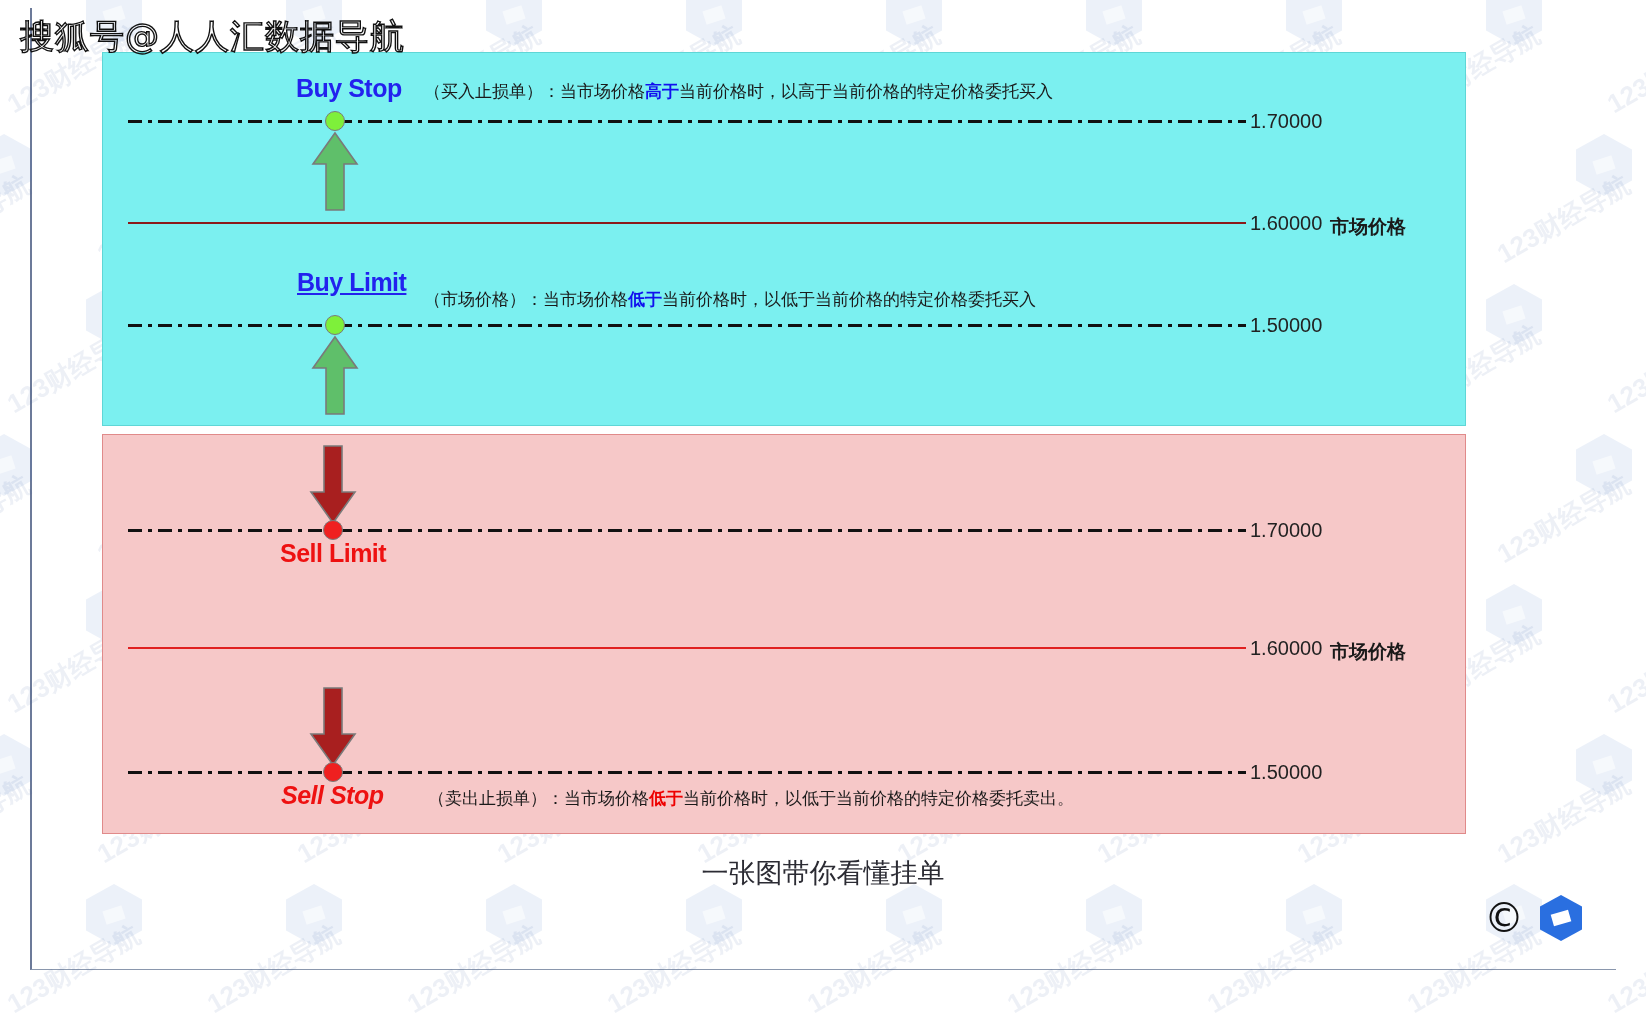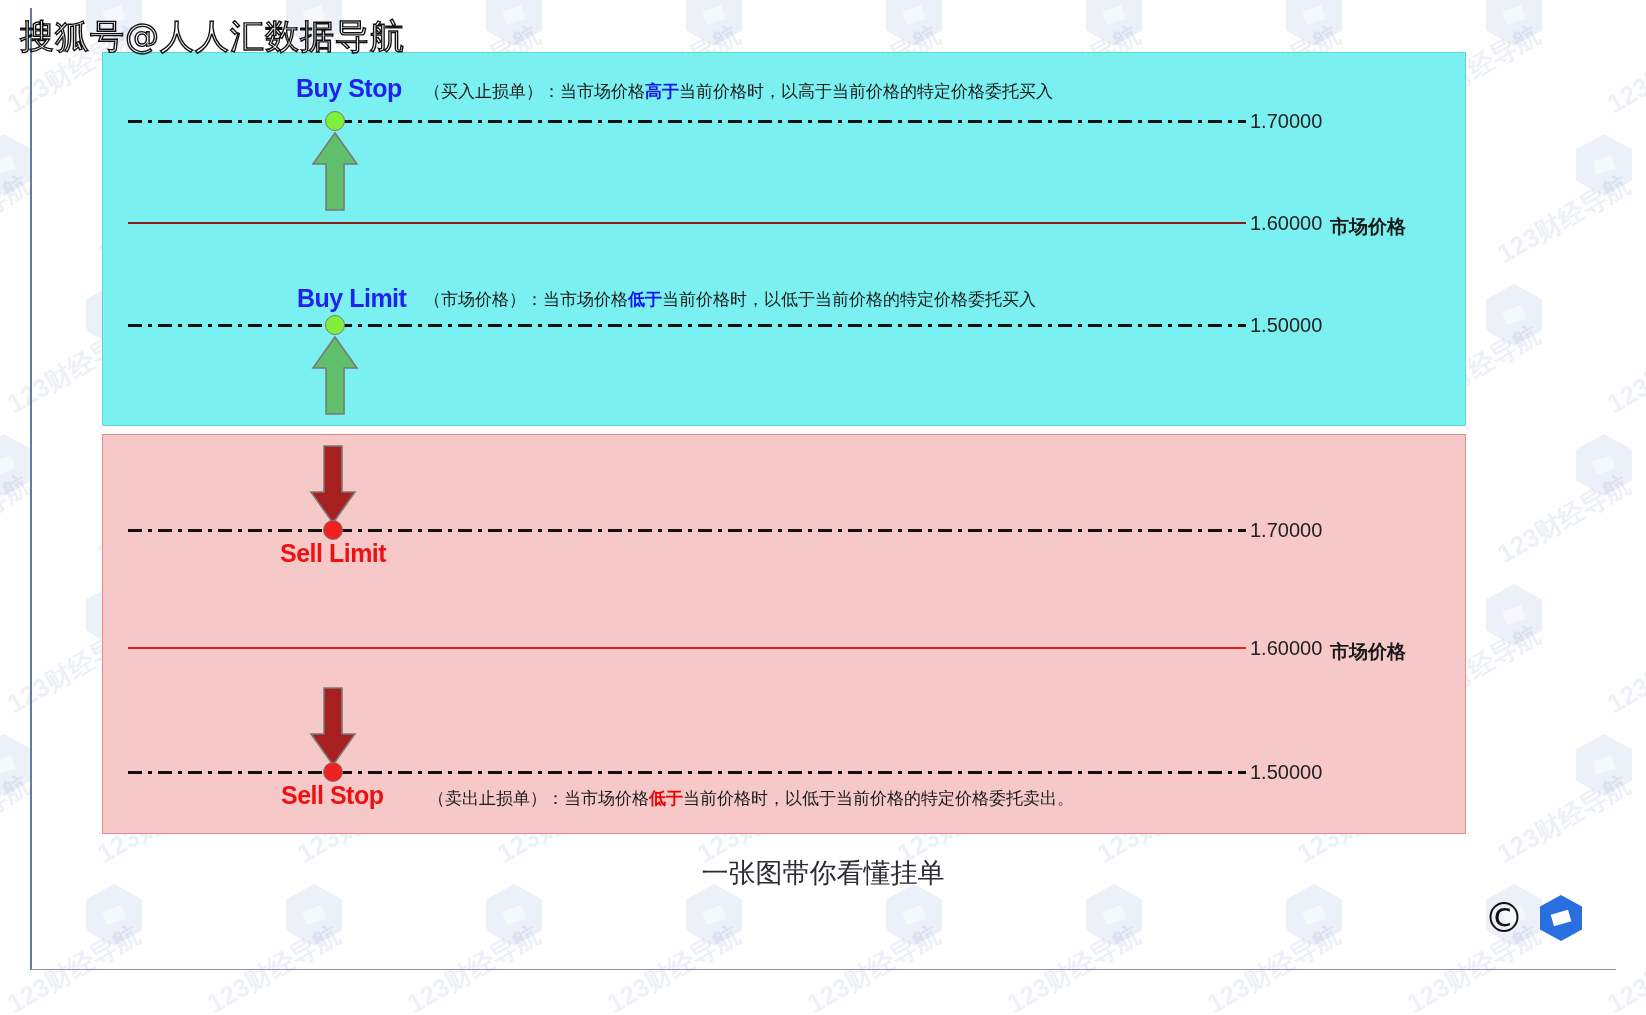--- a/index.html
+++ b/index.html
@@ -361,21 +361,21 @@
   <div class="level-label" style="left:1250px; top:110px;">1.70000</div>
   <div class="dot dot-green" style="left:325px; top:111px;"></div>
   <svg class="arrow" style="left:310px; top:130px;" width="50" height="82" viewBox="0 0 50 82">
     <polygon points="25,3 47,34 34,34 34,80 16,80 16,34 3,34" fill="#5fbf6a" stroke="#7a7a7a" stroke-width="1.6"></polygon>
   </svg>
 
   <div class="market-line" style="left:128px; top:222px; width:1118px; background:#8b1a1a;"></div>
   <div class="level-label" style="left:1250px; top:212px;">1.60000</div>
   <div class="market-tag" style="left:1330px; top:214px;">市场价格</div>
 
-  <div class="order-label blue" style="left:297px; top:284px;">Buy Limit</div>
+  <div class="order-label blue" style="left:297px; top:268px;text-decoration:underline;">Buy Limit</div>
   <div class="order-desc" style="left:424px; top:288px;">
     <span>（市场价格）：当市场价格</span><span class="hl-blue">低于</span><span>当前价格时，以低于当前价格的特定价格委托买入</span>
   </div>
   <div class="level-line dashdot" style="left:128px; top:324px; width:1118px;"></div>
   <div class="level-label" style="left:1250px; top:314px;">1.50000</div>
   <div class="dot dot-green" style="left:325px; top:315px;"></div>
   <svg class="arrow" style="left:310px; top:334px;" width="50" height="82" viewBox="0 0 50 82">
     <polygon points="25,3 47,34 34,34 34,80 16,80 16,34 3,34" fill="#5fbf6a" stroke="#7a7a7a" stroke-width="1.6"></polygon>
   </svg>
 
@@ -392,21 +392,21 @@
   <div class="market-line" style="left:128px; top:647px; width:1118px; background:#e02020;"></div>
   <div class="level-label" style="left:1250px; top:637px;">1.60000</div>
   <div class="market-tag" style="left:1330px; top:639px;">市场价格</div>
 
   <svg class="arrow" style="left:308px; top:685px;" width="50" height="82" viewBox="0 0 50 82">
     <polygon points="25,80 47,49 34,49 34,3 16,3 16,49 3,49" fill="#a81f1f" stroke="#7a7a7a" stroke-width="1.6"></polygon>
   </svg>
   <div class="level-line dashdot" style="left:128px; top:771px; width:1118px;"></div>
   <div class="level-label" style="left:1250px; top:761px;">1.50000</div>
   <div class="dot dot-red" style="left:323px; top:762px;"></div>
-  <div class="order-label red" style="left:281px; top:781px;">Sell Stop</div>
+  <div class="order-label red" style="left:281px; top:781px;font-style:italic;">Sell Stop</div>
   <div class="order-desc" style="left:428px; top:787px;">
     <span>（卖出止损单）：当市场价格</span><span class="hl-red">低于</span><span>当前价格时，以低于当前价格的特定价格委托卖出。</span>
   </div>
 
   <div id="caption">一张图带你看懂挂单</div>
 
   <div id="copyright-bar">
     <span id="copyright-symbol">©</span>
     <span id="brand-logo"></span>
   </div>

